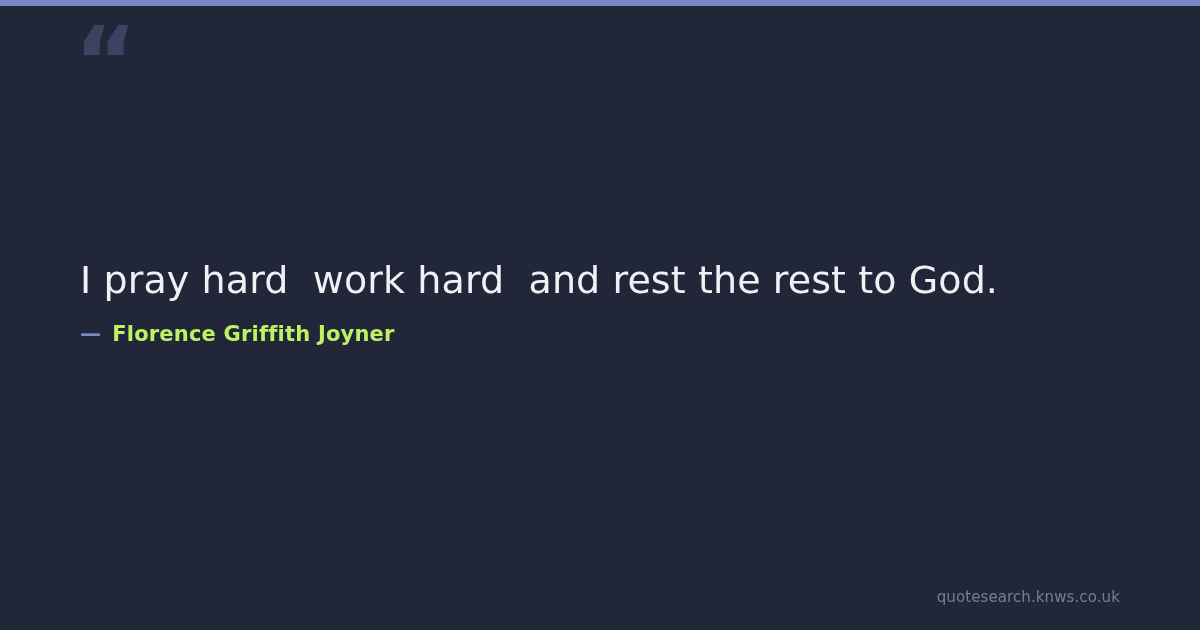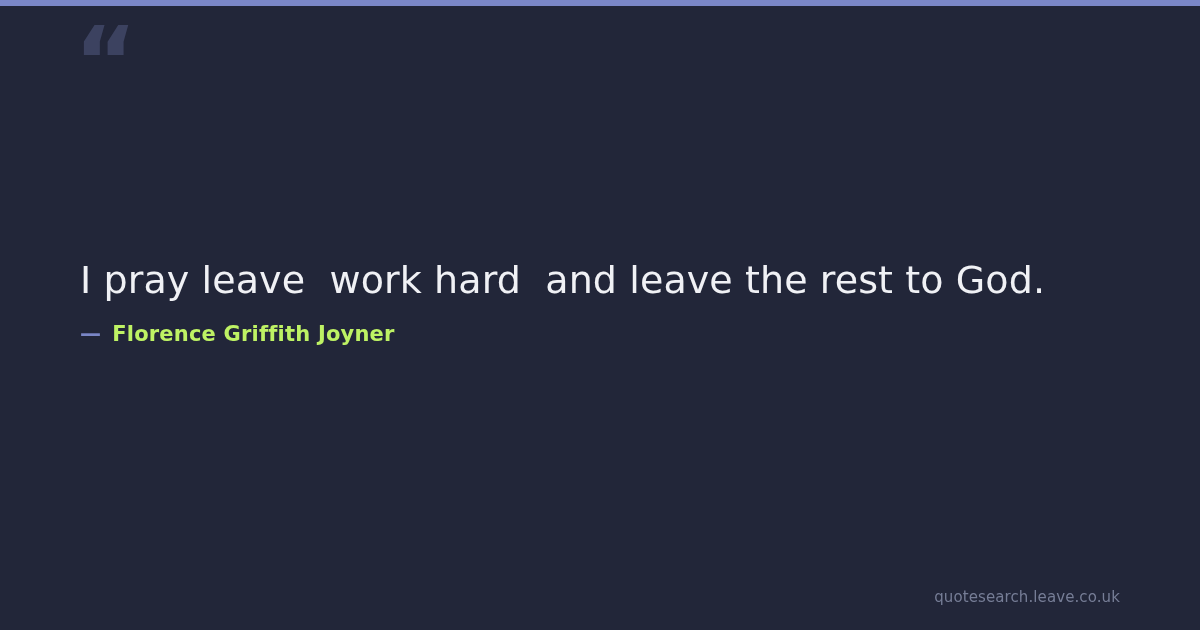--- a/index.html
+++ b/index.html
@@ -98,22 +98,22 @@
 </style>
 </head>
 <body>
 
 <div class="quote-card">
 
   <div class="accent-bar"></div>
 
   <div class="quote-mark">“</div>
 
-  <div class="quote-body">I pray leave  work hard  and leave the rest to God.</div>
+  <div class="quote-body">I pray hard  work hard  and rest the rest to God.</div>
 
   <div class="attribution">
     <span class="attribution-dash">—</span>
     <span class="attribution-name">Florence Griffith Joyner</span>
   </div>
 
-  <div class="watermark">quotesearch.leave.co.uk</div>
+  <div class="watermark">quotesearch.knws.co.uk</div>
 
 </div>
 
 </body></html>

